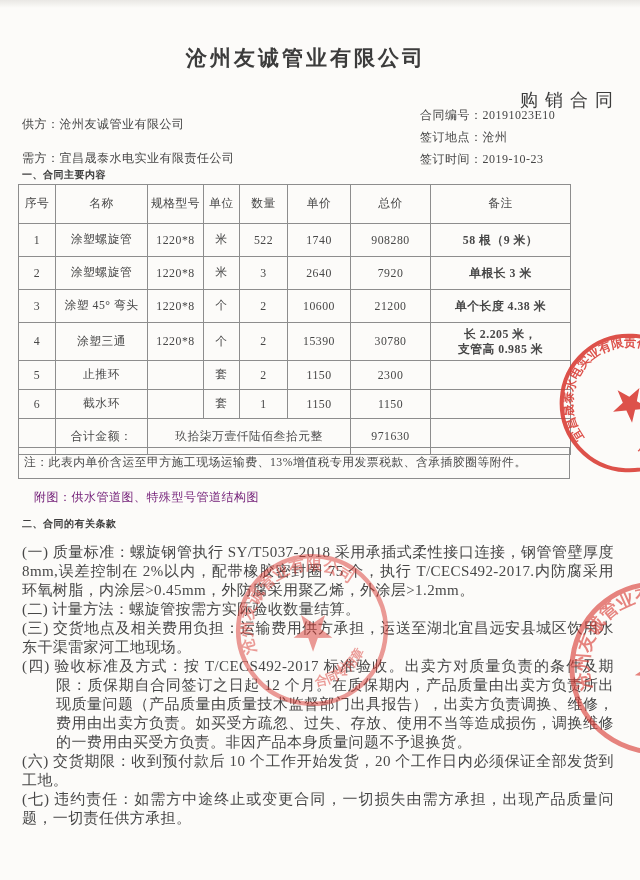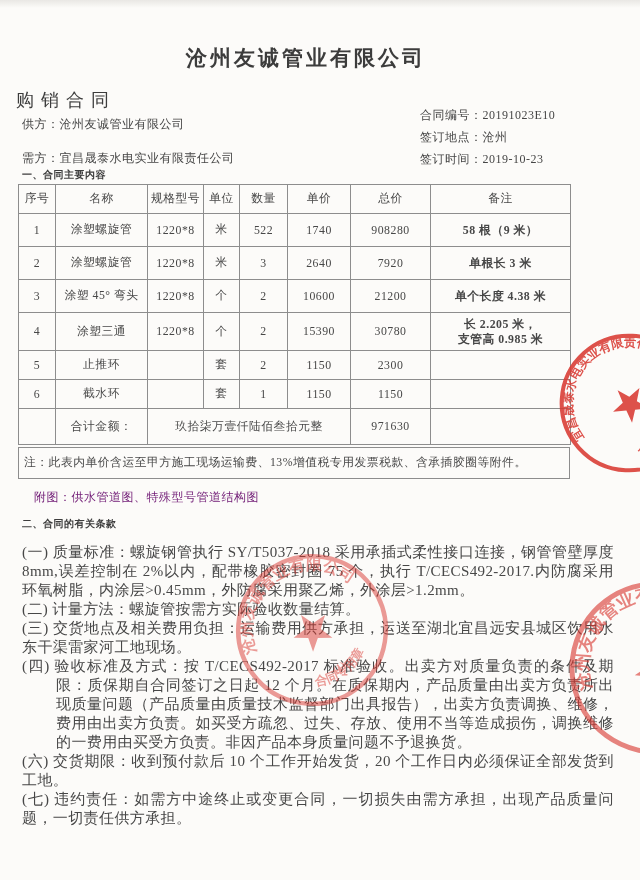--- a/index.html
+++ b/index.html
@@ -6,36 +6,36 @@
   #page{
     position:relative; width:640px; height:880px; overflow:hidden;
     background:#fcfbf9; font-family:"Liberation Serif","DejaVu Serif",serif;
     color:#424242; -webkit-font-smoothing:antialiased;
   }
   #scan-edge{position:absolute;left:0;top:0;width:640px;height:8px;
     background:linear-gradient(#e9e7e4,rgba(233,231,228,0));}
   .abs{position:absolute;}
   #doc-title{left:0;top:44px;width:612px;text-align:center;font-size:21px;
     letter-spacing:3px;font-weight:600;color:#3c3c3c;}
-  #doc-subtitle{left:16px;top:88px;width:612px;text-align:left;font-size:18px;
+  #doc-subtitle{left:8px;top:88px;width:612px;text-align:right;font-size:18px;
     letter-spacing:7px;font-weight:500;color:#3c3c3c;}
   .info-line{font-size:12px;color:#454545;letter-spacing:.5px;white-space:nowrap;}
   #supplier-line{left:22px;top:116px;}
   #buyer-line{left:22px;top:150px;}
   #right-info{left:420px;top:104px;}
   #right-info .info-line{position:static;line-height:22px;}
   .sec-heading{font-size:10px;font-weight:600;color:#3d3d3d;letter-spacing:.5px;}
   #sec1-heading{left:22px;top:168px;}
   #sec2-heading{left:22px;top:517px;}
   #items-table{left:18px;top:184px;width:552px;border-collapse:collapse;table-layout:fixed;}
   #items-table td,#items-table th{
     border:1px solid #8d8d8d;font-size:11.8px;font-weight:400;color:#474747;
     text-align:center;vertical-align:middle;padding:1px 2px;overflow:hidden;
     letter-spacing:.5px;}
-  #items-table thead tr{height:29px;}
+  #items-table thead tr{height:39px;}
   #items-table tbody tr{height:33px;}
   #items-table tbody tr:nth-child(4){height:38px;}
   #items-table tbody tr:nth-child(5),#items-table tbody tr:nth-child(6){height:29px;}
   #items-table tfoot tr{height:36px;}
   #items-table td.remark{white-space:pre-line;line-height:15px;font-weight:bold;}
   #note-box{left:18px;top:447px;width:540px;height:30px;border:1px solid #8d8d8d;
     font-size:11.8px;color:#474747;display:flex;align-items:center;padding:0 5px;
     letter-spacing:.5px;white-space:nowrap;}
   #attachment-line{left:22px;top:489px;font-size:12px;color:#701a75;letter-spacing:.5px;padding-left:12px;}
   #clauses{left:22px;top:543px;width:592px;}

